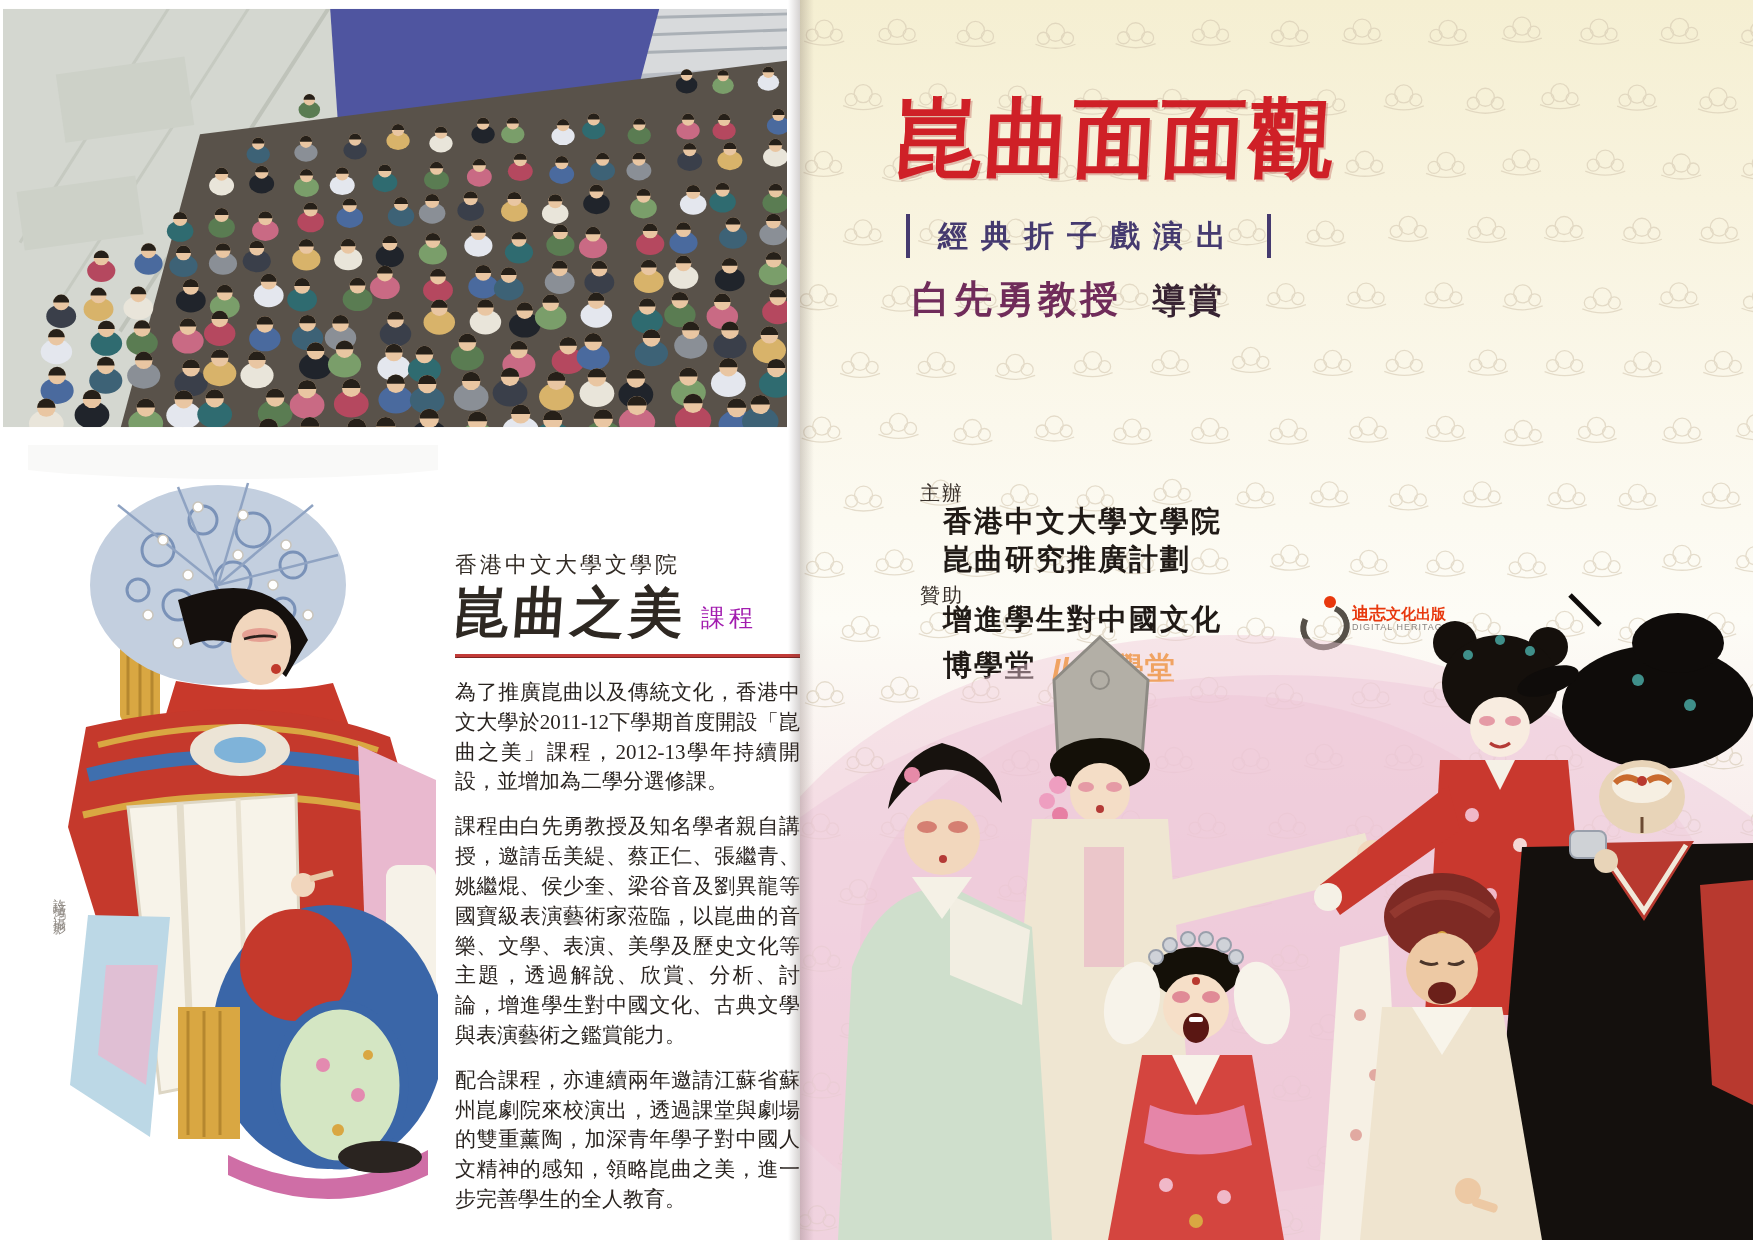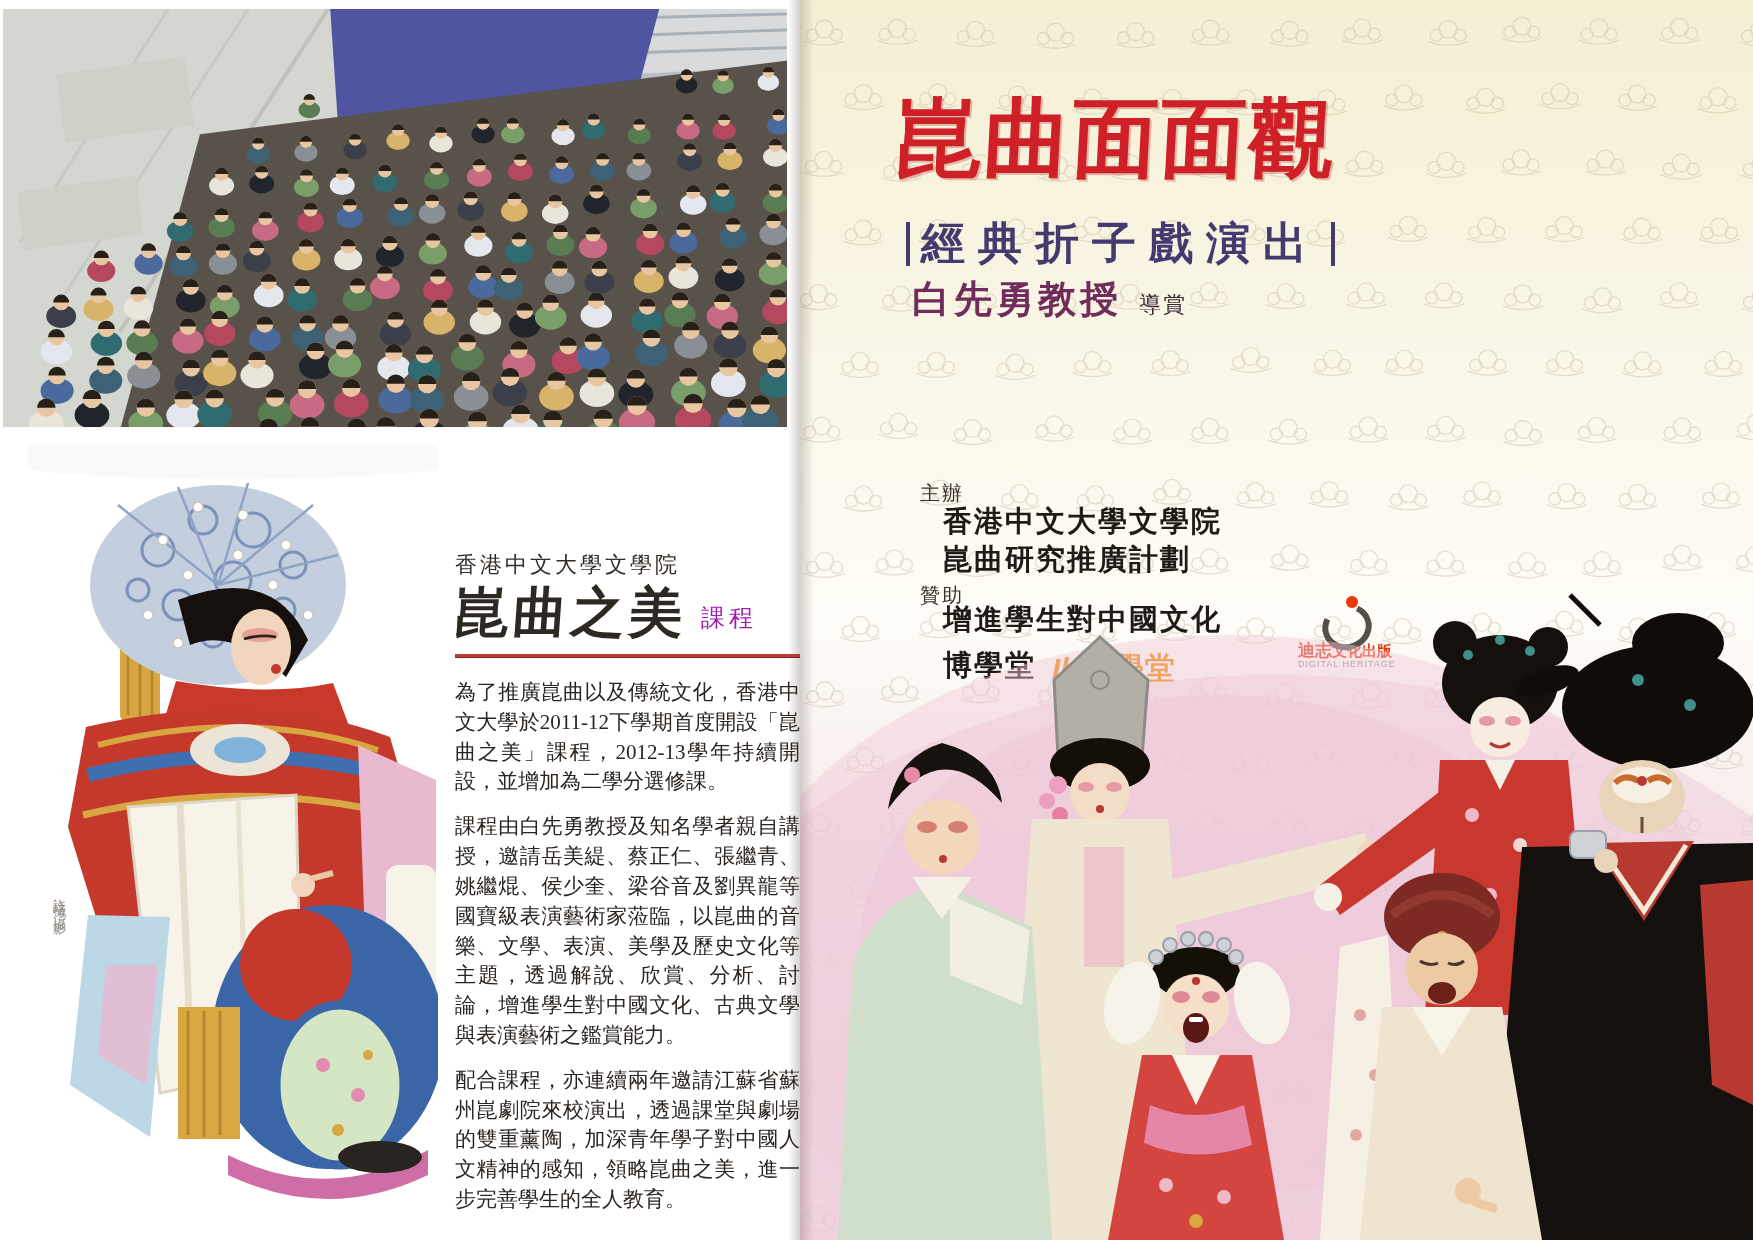--- a/index.html
+++ b/index.html
@@ -27,40 +27,40 @@
 
   
   .page-right{position:absolute;left:800px;top:0;width:953px;height:1240px;overflow:hidden;
      background:linear-gradient(180deg,#f5efd2 0%,#f8f3de 16%,#fbf8ec 34%,#fdfcf6 50%,#f8ecec 68%,#f3dde4 84%,#f1d8e0 100%);}
   .cloud-layer{position:absolute;left:0;top:0;width:953px;height:1240px;}
   .poster-title{position:absolute;left:96px;top:96px;width:430px;font-size:86px;font-weight:bold;
      color:#cf2027;letter-spacing:2px;line-height:1;transform:skewX(-3deg);
      text-shadow:2px 2px 0 rgba(160,20,20,0.25);white-space:nowrap;}
   .poster-subtitle{position:absolute;left:106px;top:214px;display:flex;align-items:center;}
   .sub-bar{width:4px;height:44px;background:#453a6f;}
-  .sub-text{font-size:44px;font-weight:bold;color:#453a6f;letter-spacing:13px;margin:0 11px;}
+  .sub-text{font-size:30px;font-weight:bold;color:#453a6f;letter-spacing:13px;margin:0 28px;}
   .credit{position:absolute;left:112px;white-space:nowrap;}
   .credit-1{top:274px;}
   .credit-2{top:326px;}
   .credit-main{font-size:38px;font-weight:bold;letter-spacing:4px;text-align:right;}
   .credit-1 .credit-main{color:#702c5a;}
   .credit-2 .credit-main{color:#9c3a74;}
-  .credit-role{font-size:22px;color:#382433;margin-left:13px;font-weight:normal;letter-spacing:2px;}
+  .credit-role{font-size:34px;color:#382433;margin-left:26px;font-weight:bold;letter-spacing:2px;}
   .poster-datetime{position:absolute;left:110px;top:380px;font-size:37px;font-style:italic;
      color:#1f1a17;letter-spacing:2px;white-space:nowrap;}
   .poster-venue{position:absolute;left:110px;top:430px;font-size:31px;font-weight:bold;
      color:#1f1a17;letter-spacing:1px;white-space:nowrap;}
   .section-label{position:absolute;left:120px;font-size:20px;color:#3a322c;letter-spacing:2px;}
   .org-label{top:480px;}
   .org-lines{position:absolute;left:143px;top:502px;font-size:29px;font-weight:bold;color:#201a16;
      line-height:1.32;letter-spacing:2px;}
   .sp-label{top:582px;}
   .sp-line1{position:absolute;left:143px;top:600px;font-size:29px;font-weight:bold;color:#201a16;letter-spacing:2px;}
   .sp-line2{position:absolute;left:143px;top:646px;font-size:29px;font-weight:bold;color:#201a16;letter-spacing:2px;}
-  .dh-logo{position:absolute;left:498px;top:596px;display:flex;align-items:center;flex-direction:column;}
+  .dh-logo{position:absolute;left:498px;top:596px;display:flex;align-items:center;}
   .dh-mark{width:46px;height:46px;position:relative;margin-right:8px;}
   .dh-swoosh{position:absolute;left:2px;top:8px;width:38px;height:34px;border:6px solid #565048;
      border-top-color:transparent;border-radius:50%;transform:rotate(-20deg);}
   .dh-ball{position:absolute;left:26px;top:0;width:12px;height:12px;border-radius:50%;background:#e8380d;}
   .dh-text{line-height:1.05;}
   .dh-cn{font-size:15px;font-weight:bold;color:#e8380d;font-family:"Liberation Sans",sans-serif;}
   .dh-cn b{font-size:17px;}
   .dh-en{font-size:9px;color:#8a8580;font-family:"Liberation Sans",sans-serif;letter-spacing:1px;}
   .bx-logo{position:absolute;left:252px;top:648px;display:flex;align-items:center;
      font-family:"Liberation Sans",sans-serif;}

